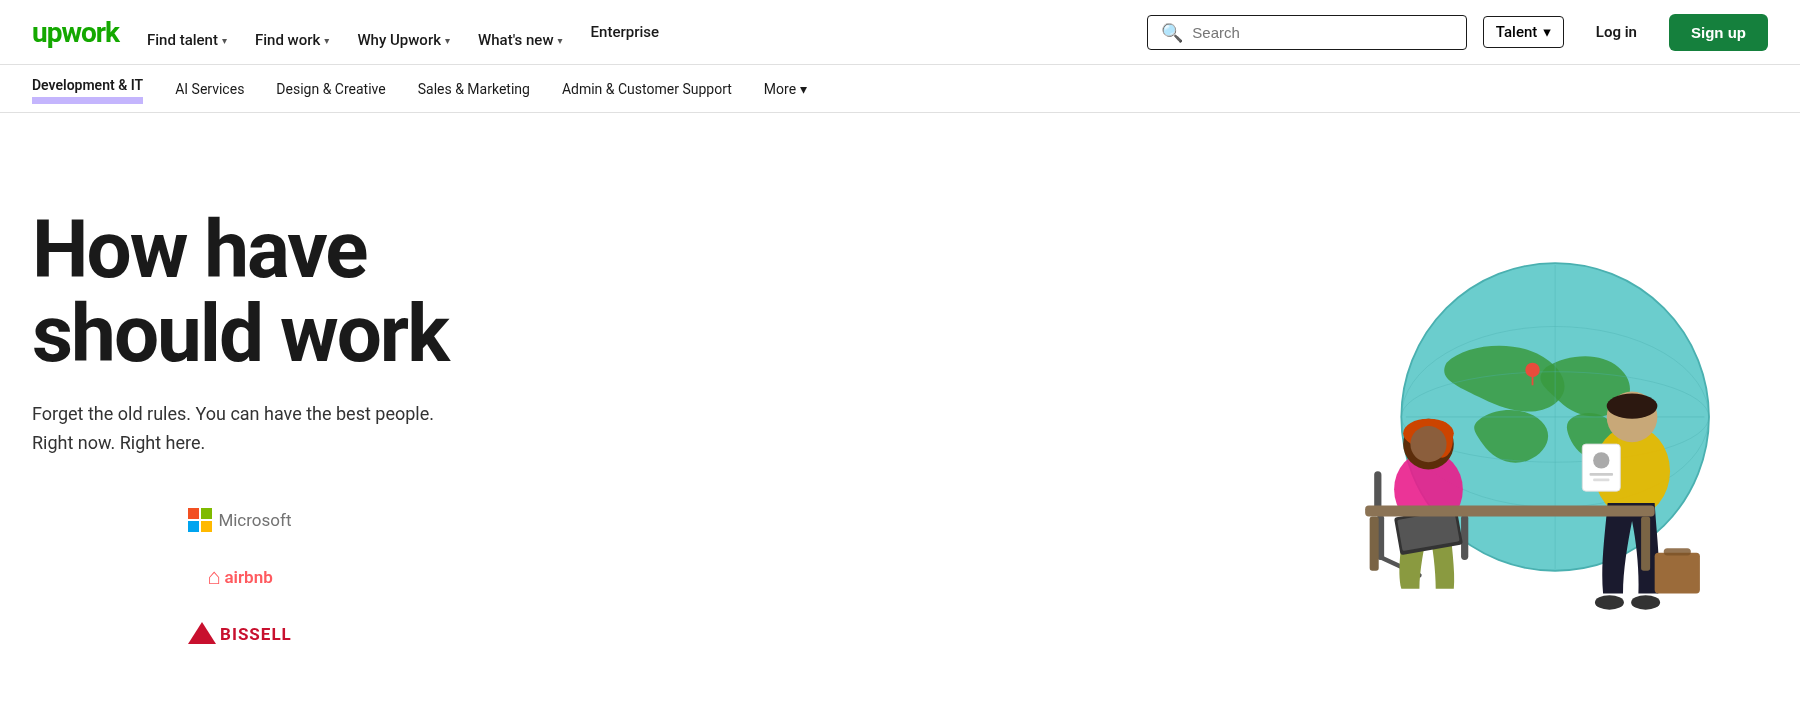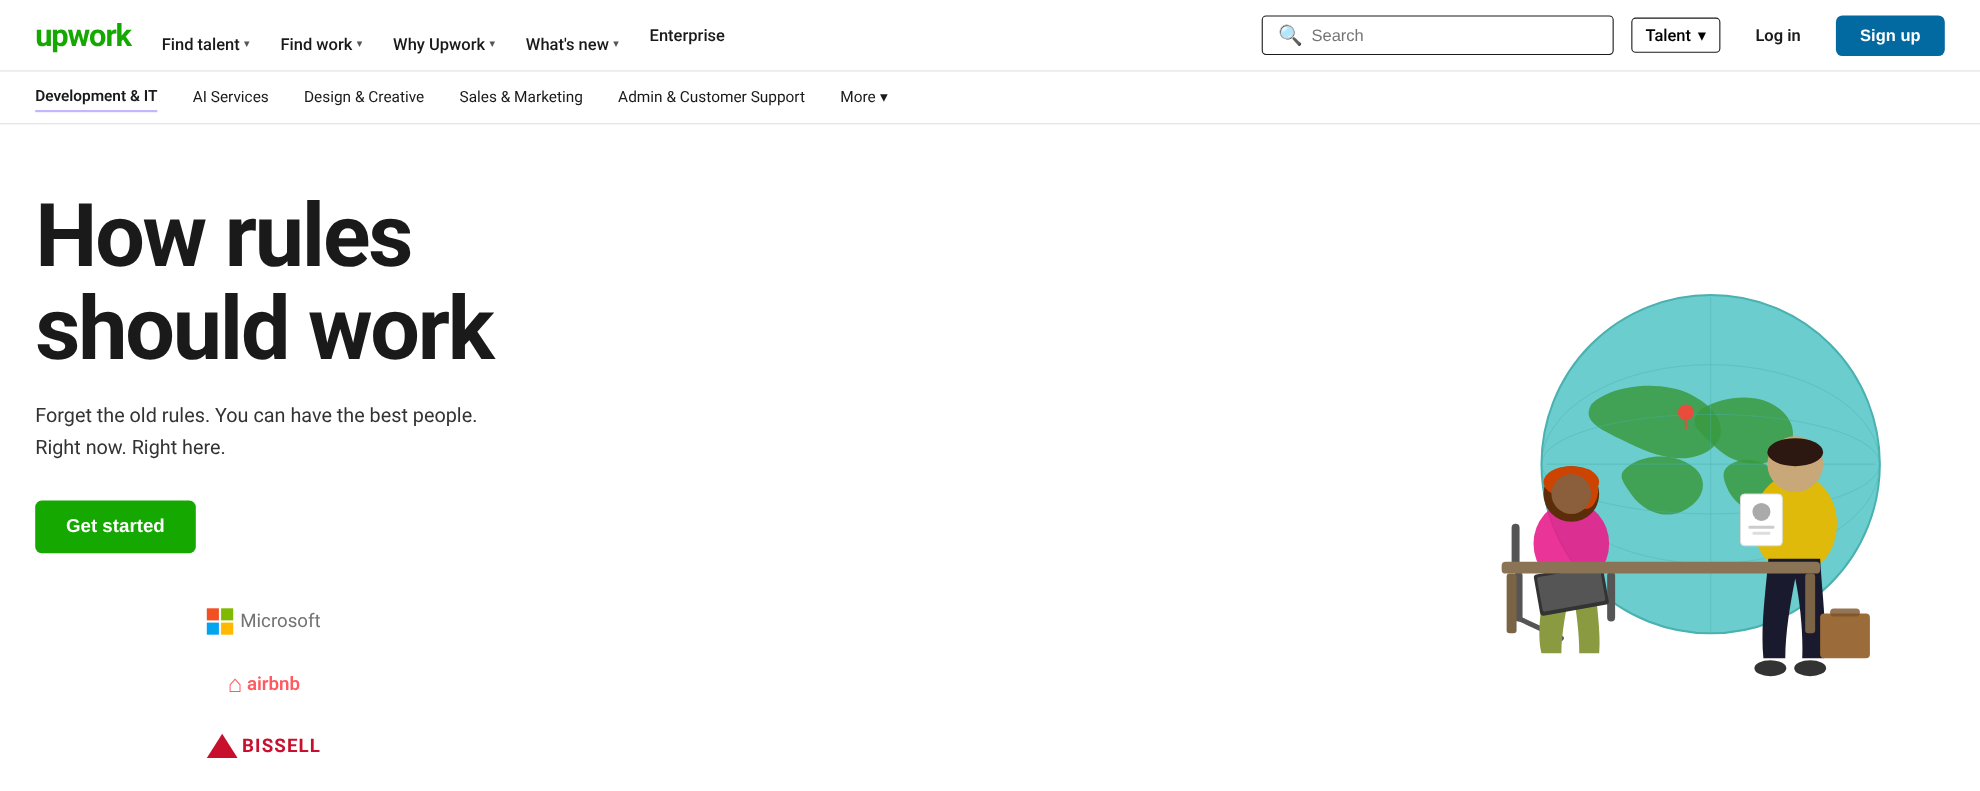--- a/index.html
+++ b/index.html
@@ -38,37 +38,37 @@
     .talent-selector {
       display: flex; align-items: center; gap: 6px;
       border: 1.5px solid #1a1a1a; border-radius: 4px;
       padding: 6px 12px; cursor: pointer; font-size: 15px; font-weight: 500;
     }
     .login-btn {
       font-size: 15px; font-weight: 600; color: #1a1a1a;
       cursor: pointer; padding: 8px 16px;
     }
     .signup-btn {
-      background: #0369a1; color: #fff;
+      background: #15803d; color: #fff;
       border: none; border-radius: 6px;
       padding: 10px 22px; font-size: 15px; font-weight: 600;
       cursor: pointer;
     }
 
     
     .cat-nav {
       display: flex; align-items: center; gap: 32px;
       padding: 0 32px; height: 48px; border-bottom: 1px solid #e0e0e0;
       background: #fff;
     }
     .cat-item {
       font-size: 14px; color: #1a1a1a; cursor: pointer; font-weight: 400;
       white-space: nowrap; padding: 4px 0;
     }
-    .cat-item.active { font-weight: 600; border-bottom: 2px solid #c4b5fd; }
+    .cat-item.active { font-weight: 600; border-bottom: 7px solid #c4b5fd; }
     .more-btn {
       display: flex; align-items: center; gap: 4px;
       font-size: 14px; color: #1a1a1a; cursor: pointer; font-weight: 400;
     }
 
     
     .hero {
       display: flex; align-items: center; justify-content: space-between;
       padding: 60px 32px 40px 32px;
       min-height: calc(719px - 65px - 48px);
@@ -174,28 +174,27 @@
   <div class="cat-item">Admin &amp; Customer Support</div>
   <div class="more-btn">
     <span>More</span>
     <span>▾</span>
   </div>
 </nav>
 
 <section class="hero">
   <div class="hero-content">
     <h1 class="hero-title">
-      <span>How rules</span><br>
+      <span>How have</span><br>
       <span>should work</span>
     </h1>
     <p class="hero-subtitle">
       <span>Forget the old rules. You can have the best people.</span><br>
       <span>Right now. Right here.</span>
     </p>
-    <button class="get-started-btn">Get started</button>
 
     <div class="trusted-section">
       <div class="trusted-logos">
 
         <div class="microsoft-logo">
           <div class="ms-grid">
             <div class="ms-sq1"></div>
             <div class="ms-sq2"></div>
             <div class="ms-sq3"></div>
             <div class="ms-sq4"></div>

